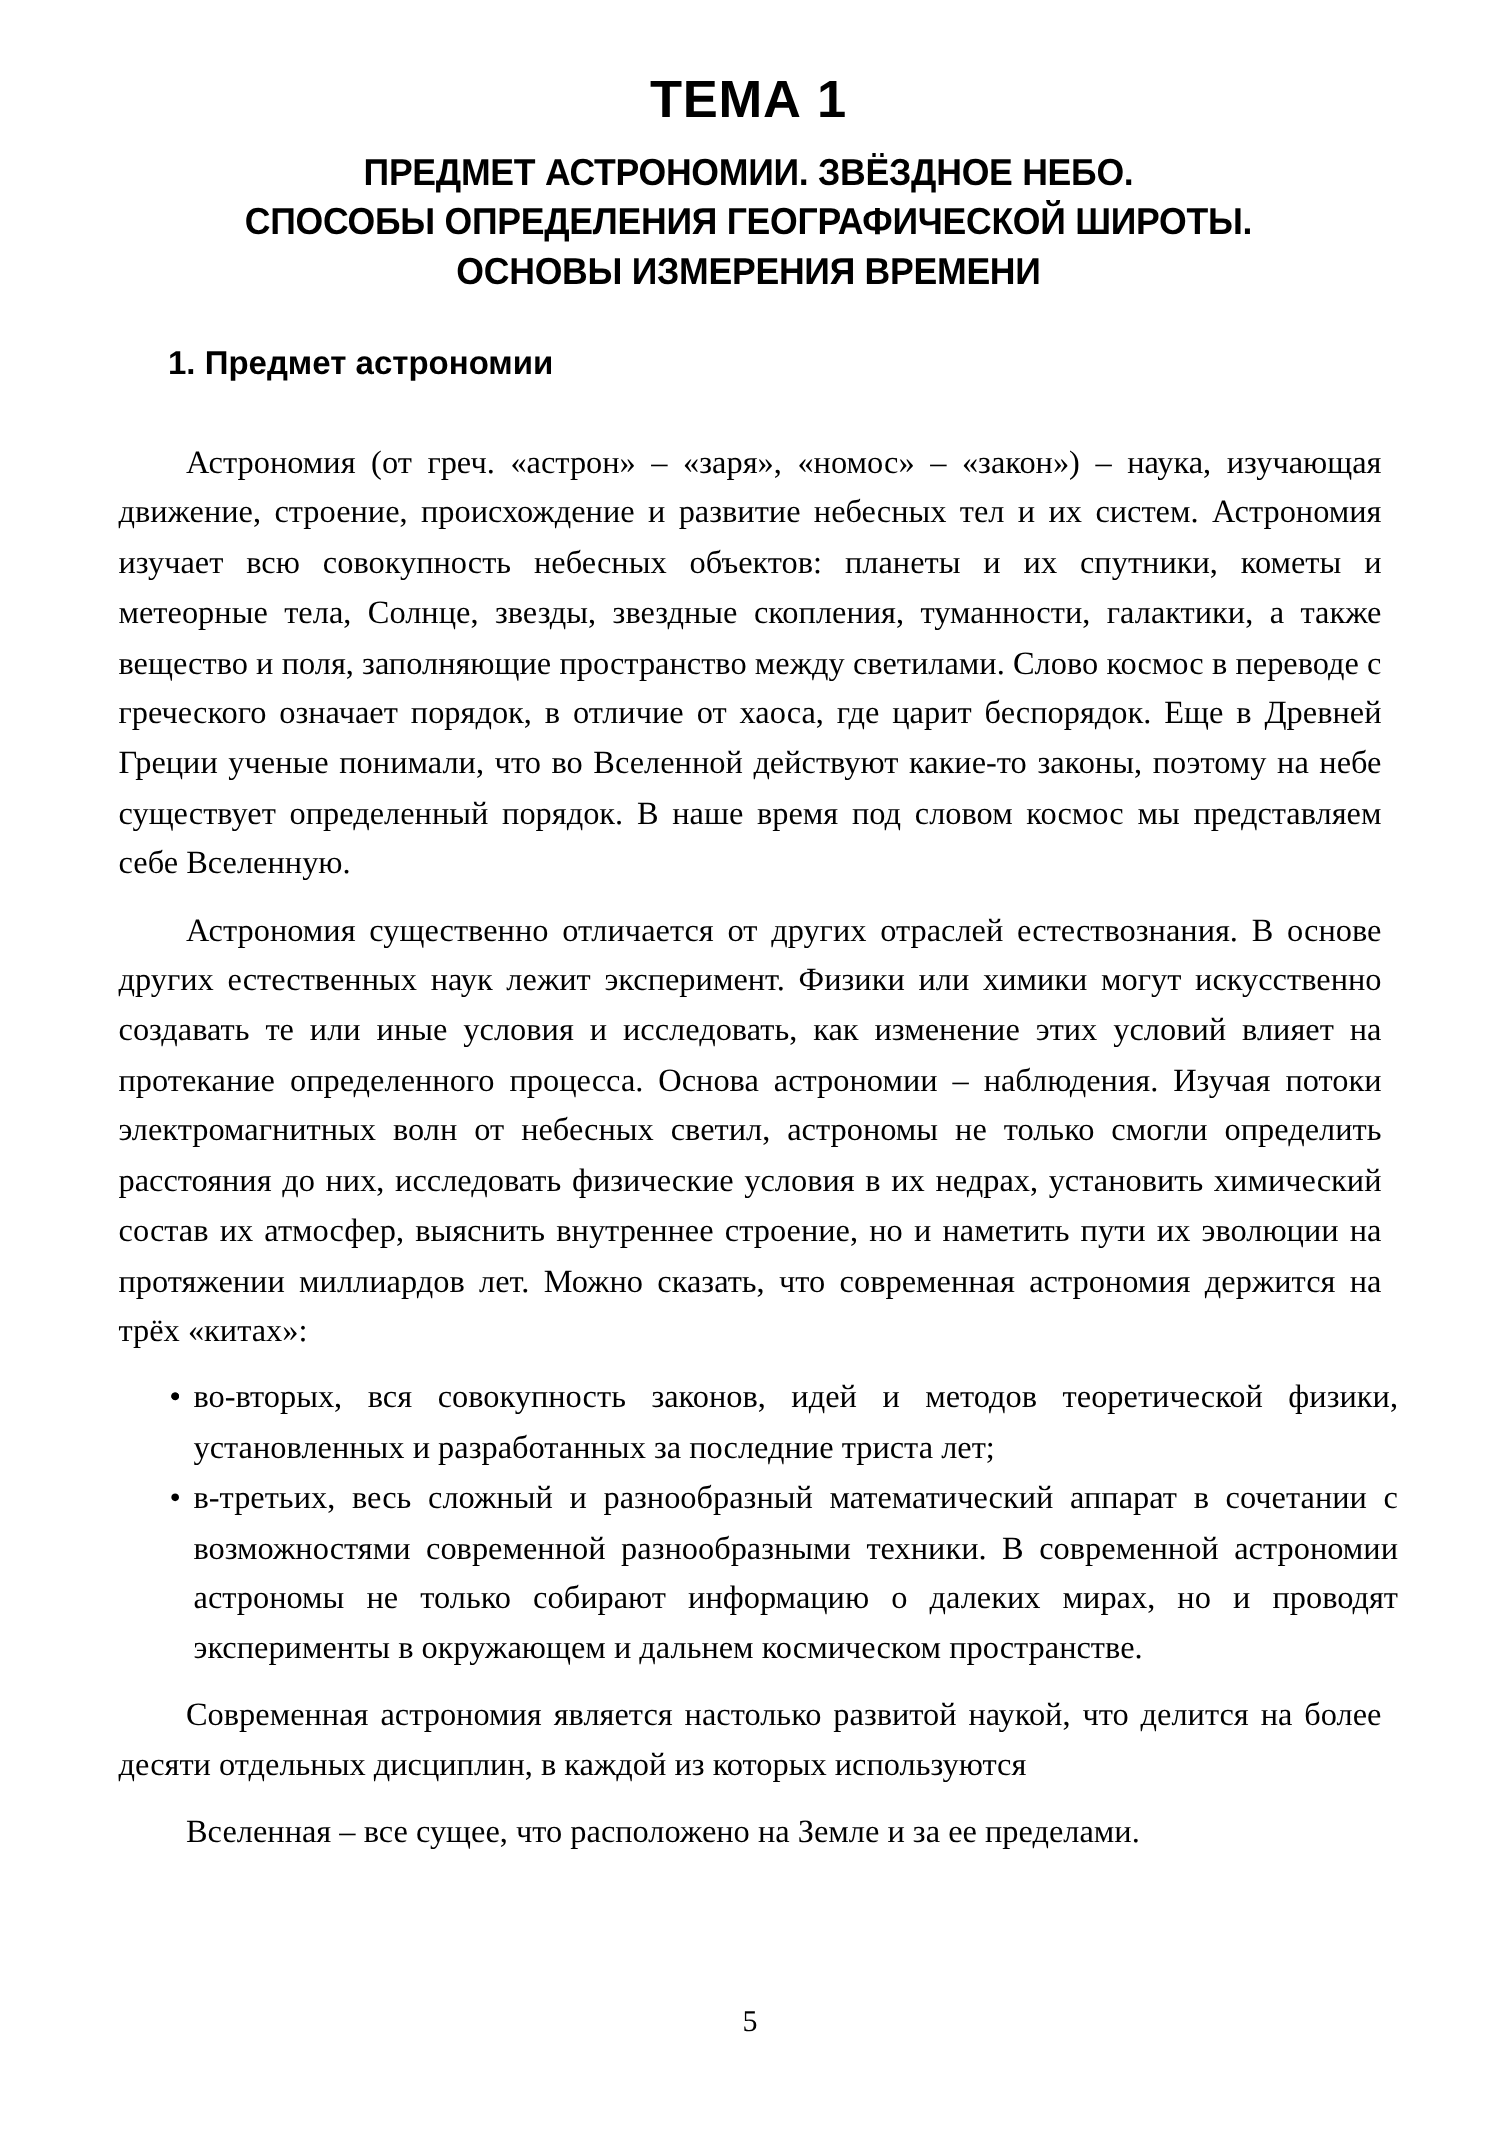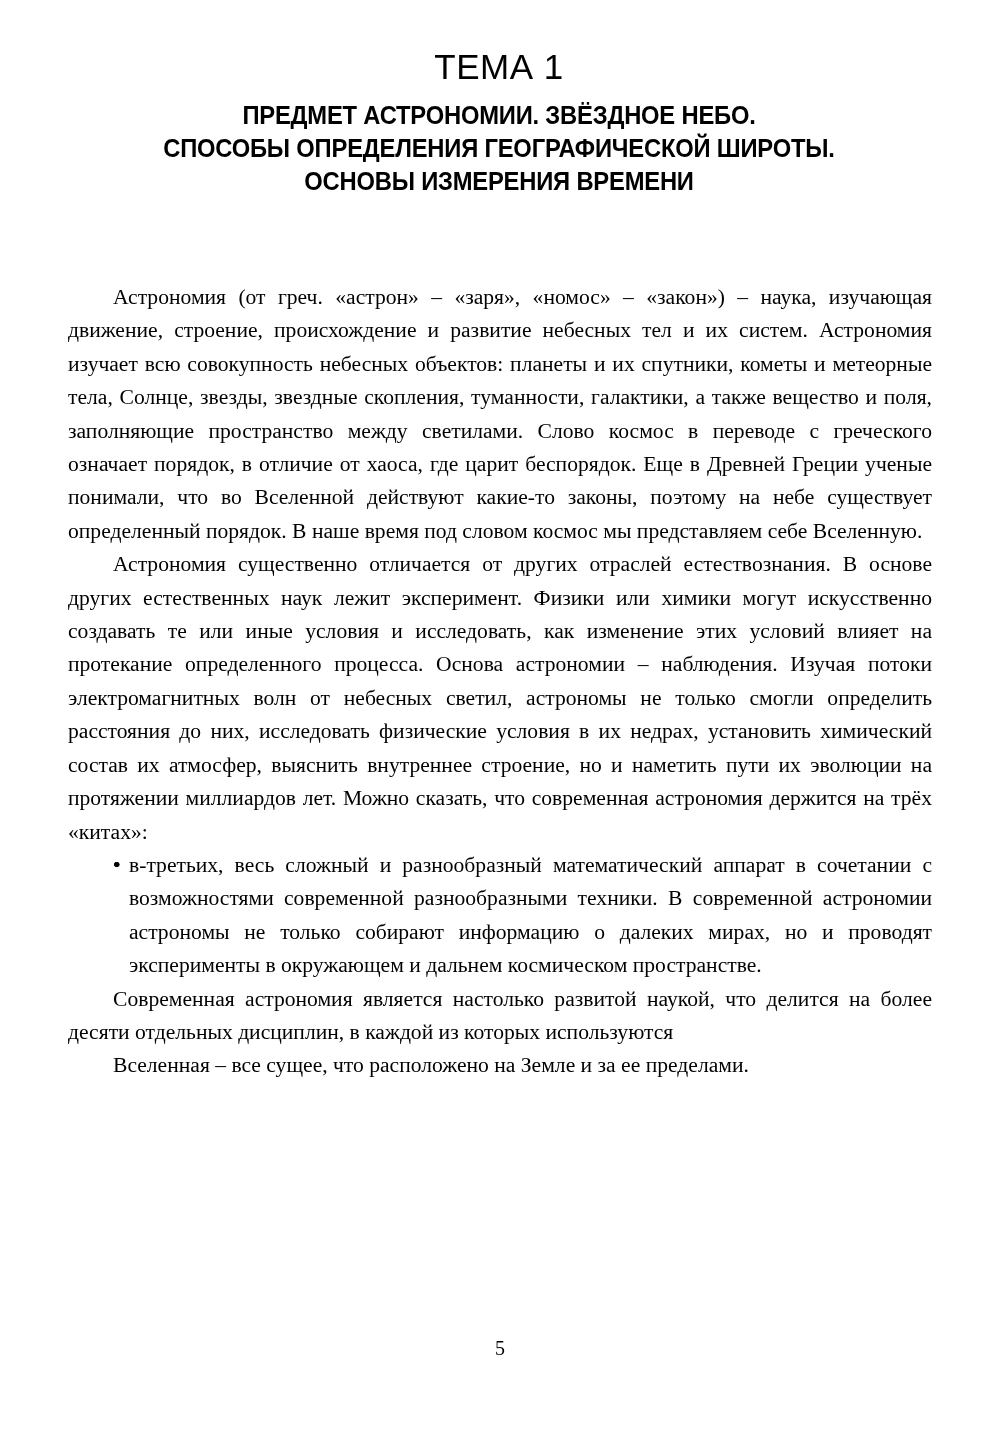--- a/index.html
+++ b/index.html
@@ -19,21 +19,21 @@
   
   .title-block {
     position: absolute;
     left: 68px;
     top: 46px;
     width: 862px;
     text-align: center;
   }
   .main-title {
     font-family: "Liberation Sans", sans-serif;
-    font-weight: normal;
+    font-weight: bold;
     font-size: 35px;
     line-height: 42px;
     letter-spacing: 0.5px;
     color: #000000;
     margin: 0;
   }
   .subtitle-lines {
     margin-top: 11px;
   }
   .subtitle-line {
@@ -67,21 +67,21 @@
     top: 281px;
     width: 864px;
   }
   .para {
     font-family: "Liberation Serif", "DejaVu Serif", serif;
     font-size: 21.6px;
     line-height: 33.4px;
     color: #000000;
     text-align: justify;
     text-justify: inter-word;
-    margin: 0;
+    margin: 11px;
     text-indent: 45px;
     hyphens: manual;
   }
 
   ul.bullets {
     list-style: none;
     margin: 0;
     padding: 0;
   }
   ul.bullets li {
@@ -122,31 +122,33 @@
 
   <div class="title-block">
     <h1 class="main-title">ТЕМА 1</h1>
     <div class="subtitle-lines">
       <div class="subtitle-line">ПРЕДМЕТ АСТРОНОМИИ. ЗВЁЗДНОЕ НЕБО.</div>
       <div class="subtitle-line">СПОСОБЫ ОПРЕДЕЛЕНИЯ ГЕОГРАФИЧЕСКОЙ ШИРОТЫ.</div>
       <div class="subtitle-line">ОСНОВЫ ИЗМЕРЕНИЯ ВРЕМЕНИ</div>
     </div>
   </div>
 
+  <h2 class="section-heading">1. Предмет астрономии</h2>
 
   <div class="body-area">
     <p class="para">Астрономия (от греч. «астрон» – «заря», «номос» – «закон») – наука, изучающая движение, строение, происхождение и развитие небесных тел и их систем. Астрономия изучает всю совокупность небесных объектов: планеты и их спутники, кометы и метеорные тела, Солнце, звезды, звездные скопления, туманности, галактики, а также вещество и поля, заполняющие пространство между светилами. Слово космос в переводе с греческого означает порядок, в отличие от хаоса, где царит беспорядок. Еще в Древней Греции ученые понимали, что во Вселенной действуют какие-то законы, поэтому на небе существует определенный порядок. В наше время под словом космос мы представляем себе Вселенную.</p>
     <p class="para">Астрономия существенно отличается от других отраслей естествознания. В основе других естественных наук лежит эксперимент. Физики или химики могут искусственно создавать те или иные условия и исследовать, как изменение этих условий влияет на протекание определенного процесса. Основа астрономии – наблюдения. Изучая потоки электромагнитных волн от небесных светил, астрономы не только смогли определить расстояния до них, исследовать физические условия в их недрах, установить химический состав их атмосфер, выяснить внутреннее строение, но и наметить пути их эволюции на протяжении миллиардов лет. Можно сказать, что современная астрономия держится на трёх «китах»:</p>
 
     <ul class="bullets">
       <li>
         <span class="bullet-dot">•</span>
       </li>
       <li>
         <span class="bullet-dot">•</span>
+        <span>во-вторых, вся совокупность законов, идей и методов теоретической физики, установленных и разработанных за последние триста лет;</span>
       </li>
       <li>
         <span class="bullet-dot">•</span>
         <span>в-третьих, весь сложный и разнообразный математический аппарат в сочетании с возможностями современной разнообразными техники. В современной астрономии астрономы не только собирают информацию о далеких мирах, но и проводят эксперименты в окружающем и дальнем космическом пространстве.</span>
       </li>
     </ul>
 
     <p class="para">Современная астрономия является настолько развитой наукой, что делится на более десяти отдельных дисциплин, в каждой из которых используются</p>
     <p class="para">Вселенная – все сущее, что расположено на Земле и за ее пределами.</p>
   </div>

